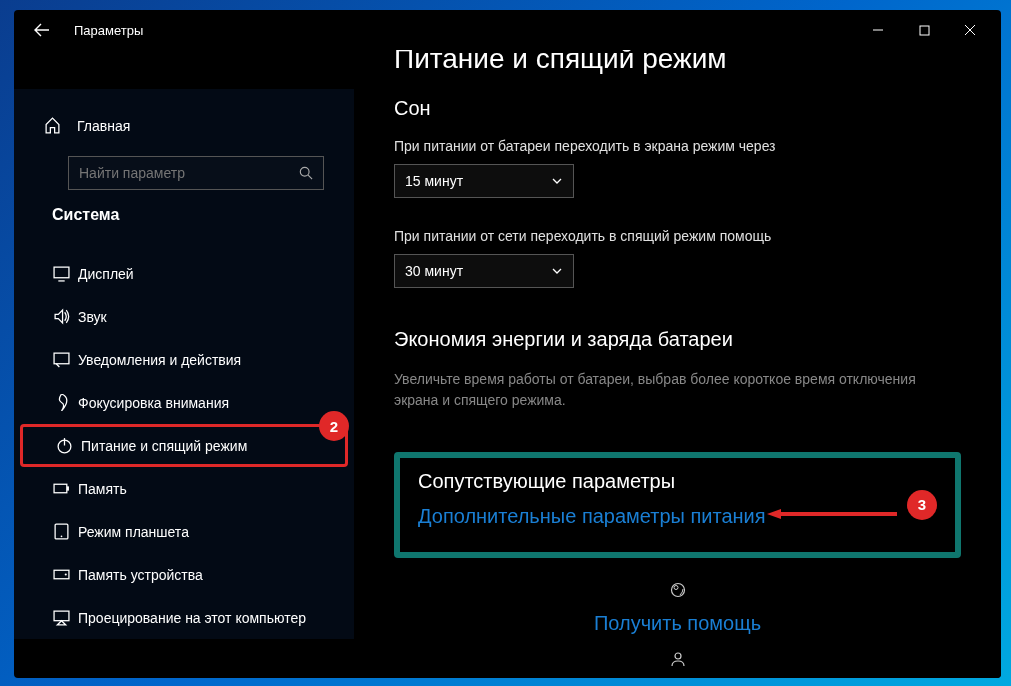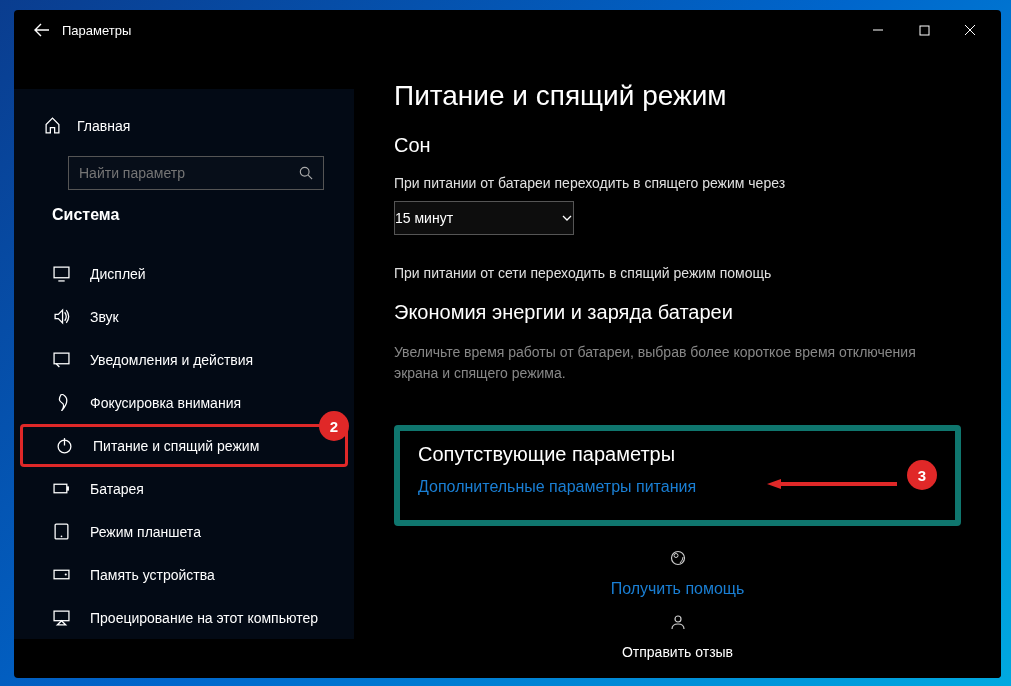--- a/index.html
+++ b/index.html
@@ -27,21 +27,21 @@
     padding: 0 8px;
   }
   .back-btn {
     width: 40px; height: 40px;
     display: flex; align-items: center; justify-content: center;
     color: #ffffff;
     cursor: pointer;
   }
   .title-txt {
     font-size: 13px;
-    margin-left: 0;
+    margin-left: 12px;
   }
   .win-controls {
     margin-left: auto;
     display: flex;
   }
   .win-btn {
     width: 46px; height: 40px;
     display: flex; align-items: center; justify-content: center;
     cursor: pointer;
   }
@@ -91,21 +91,21 @@
   .section-heading {
     color: #ffffff;
     font-size: 16px;
     font-weight: 600;
     padding: 0 30px 0 38px;
     margin-bottom: 28px;
   }
   .nav-item {
     display: flex;
     align-items: center;
-    gap: 20px;
+    gap: 8px;
     padding: 13px 30px 13px 38px;
     color: #ffffff;
     font-size: 14px;
     cursor: pointer;
     position: relative;
   }
   .nav-item .ico {
     width: 18px;
     display: inline-flex;
     align-items: center;
@@ -151,21 +151,21 @@
     color: #e0e0e0;
     margin-bottom: 10px;
   }
   .dropdown {
     width: 180px;
     height: 34px;
     border: 1px solid #555;
     background: #0d0d0d;
     display: flex;
     align-items: center;
-    padding: 0 0;
+    padding: 0 10px;
     font-size: 14px;
     margin-bottom: 30px;
     cursor: pointer;
     justify-content: space-between;
   }
   .eco-desc {
     color: #888888;
     font-size: 14px;
     line-height: 1.45;
     margin-bottom: 42px;
@@ -178,21 +178,21 @@
     position: relative;
     margin-bottom: 16px;
   }
   .related-title {
     font-size: 20px;
     font-weight: 400;
     margin-bottom: 12px;
   }
   .link, .help-link {
     color: #1a7fd4;
-    font-size: 16px;
+    font-size: 20px;
     cursor: pointer;
     text-decoration: none;
   }
   .badge-3 {
     position: absolute;
     right: 18px;
     top: 50%;
     transform: translateY(-50%);
     width: 30px; height: 30px;
     background: #e02828;
@@ -327,21 +327,21 @@
         <span>Питание и спящий режим</span>
       </div>
 
       <div class="nav-item">
         <span class="ico">
             <svg width="17" height="17" viewBox="0 0 16 16">
               <rect x="1" y="4" width="12" height="8" stroke="#fff" stroke-width="1.2" fill="none"></rect>
               <rect x="13" y="6" width="2" height="4" fill="#fff"></rect>
             </svg>
           </span>
-        <span>Батарея</span>
+        <span>Память</span>
       </div>
 
       <div class="nav-item">
         <span class="ico">
             <svg width="17" height="17" viewBox="0 0 16 16">
               <rect x="2" y="1" width="12" height="14" rx="1" stroke="#fff" stroke-width="1.2" fill="none"></rect>
               <circle cx="8" cy="12.5" r="0.8" fill="#fff"></circle>
             </svg>
           </span>
         <span>Режим планшета</span>
@@ -366,29 +366,35 @@
             </svg>
           </span>
         <span>Проецирование на этот компьютер</span>
       </div>
     </div>
 
     <div class="content">
       <div class="page-title">Питание и спящий режим</div>
       <div class="subhead">Сон</div>
 
-      <div class="field-label">При питании от батареи переходить в спящего режим через</div>
+      <div class="field-label">При питании от батареи переходить в экрана режим через</div>
       <div class="dropdown">
         <span>15 минут</span>
         <svg width="12" height="12" viewBox="0 0 12 12">
             <path d="M2 4 L6 8 L10 4" stroke="#fff" stroke-width="1.3" fill="none"></path>
           </svg>
       </div>
 
       <div class="field-label">При питании от сети переходить в спящий режим помощь</div>
+      <div class="dropdown">
+        <span>30 минут</span>
+        <svg width="12" height="12" viewBox="0 0 12 12">
+            <path d="M2 4 L6 8 L10 4" stroke="#fff" stroke-width="1.3" fill="none"></path>
+          </svg>
+      </div>
 
       <div style="height:10px"></div>
       <div class="subhead">Экономия энергии и заряда батареи</div>
       <div class="eco-desc">Увеличьте время работы от батареи, выбрав более короткое время отключения экрана и спящего режима.</div>
 
       <div class="related-box">
         <div class="related-title">Сопутствующие параметры</div>
         <a class="link">Дополнительные параметры питания</a>
         <svg class="arrow-red" viewBox="0 0 130 10">
           <path d="M130 5 L10 5" stroke="#e02828" stroke-width="4"></path>

